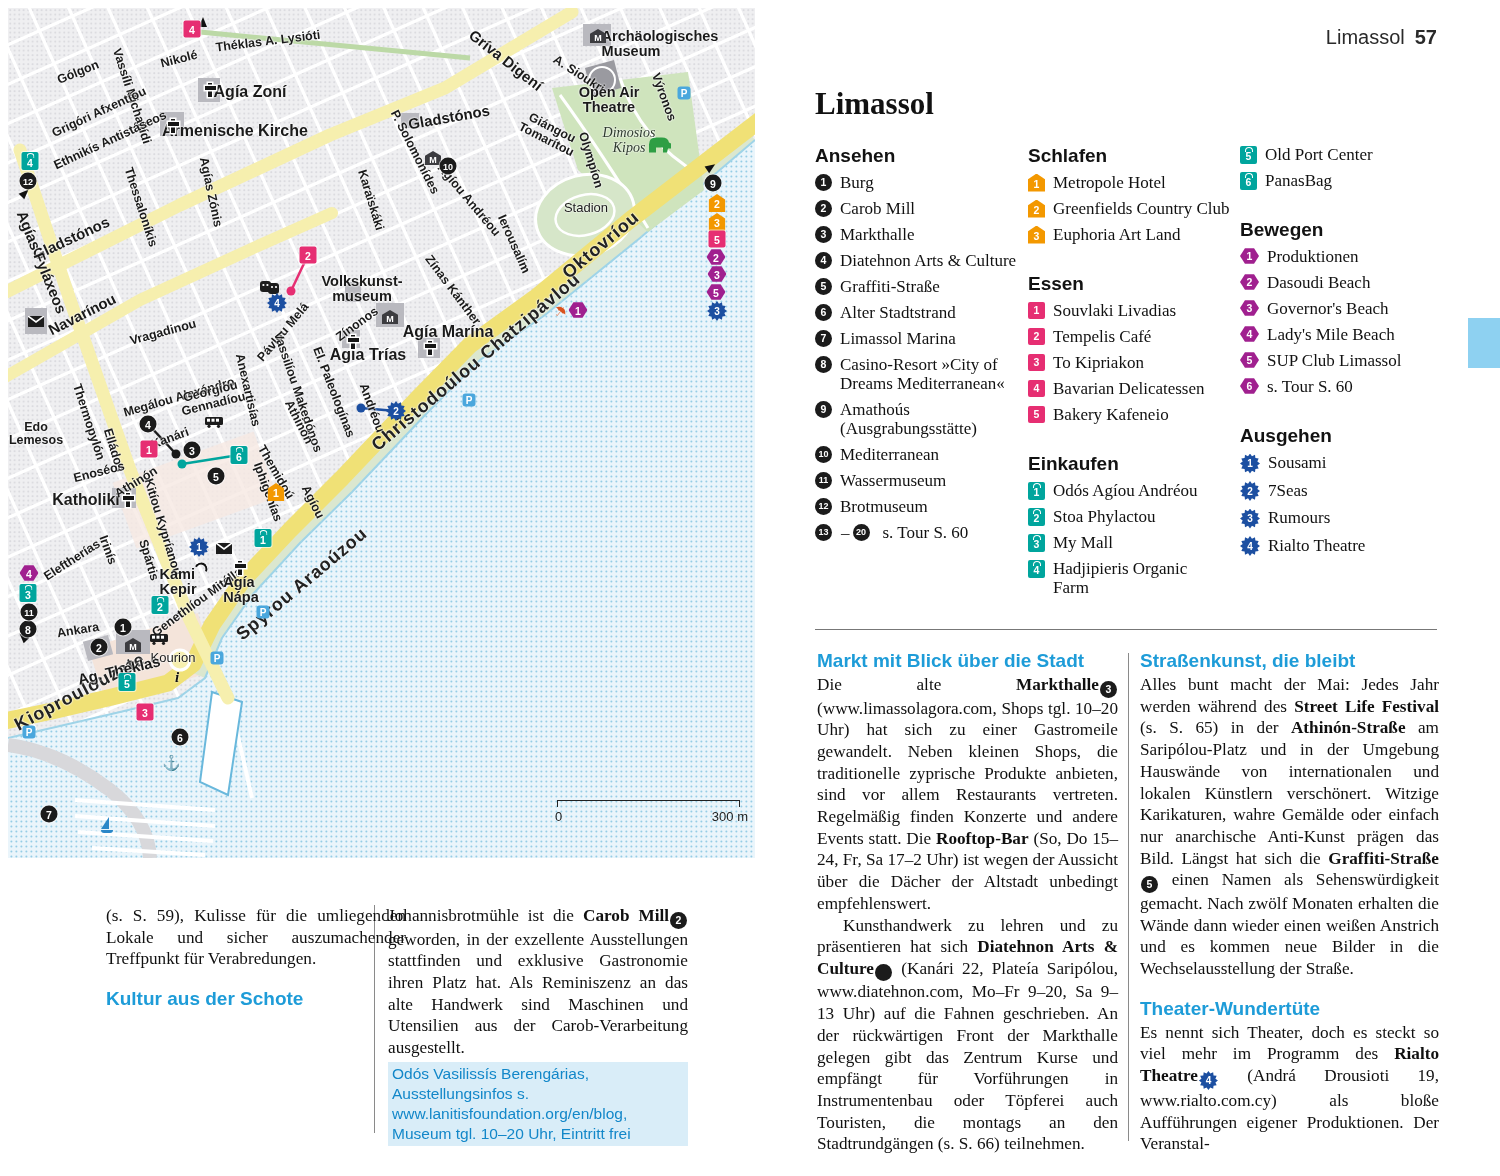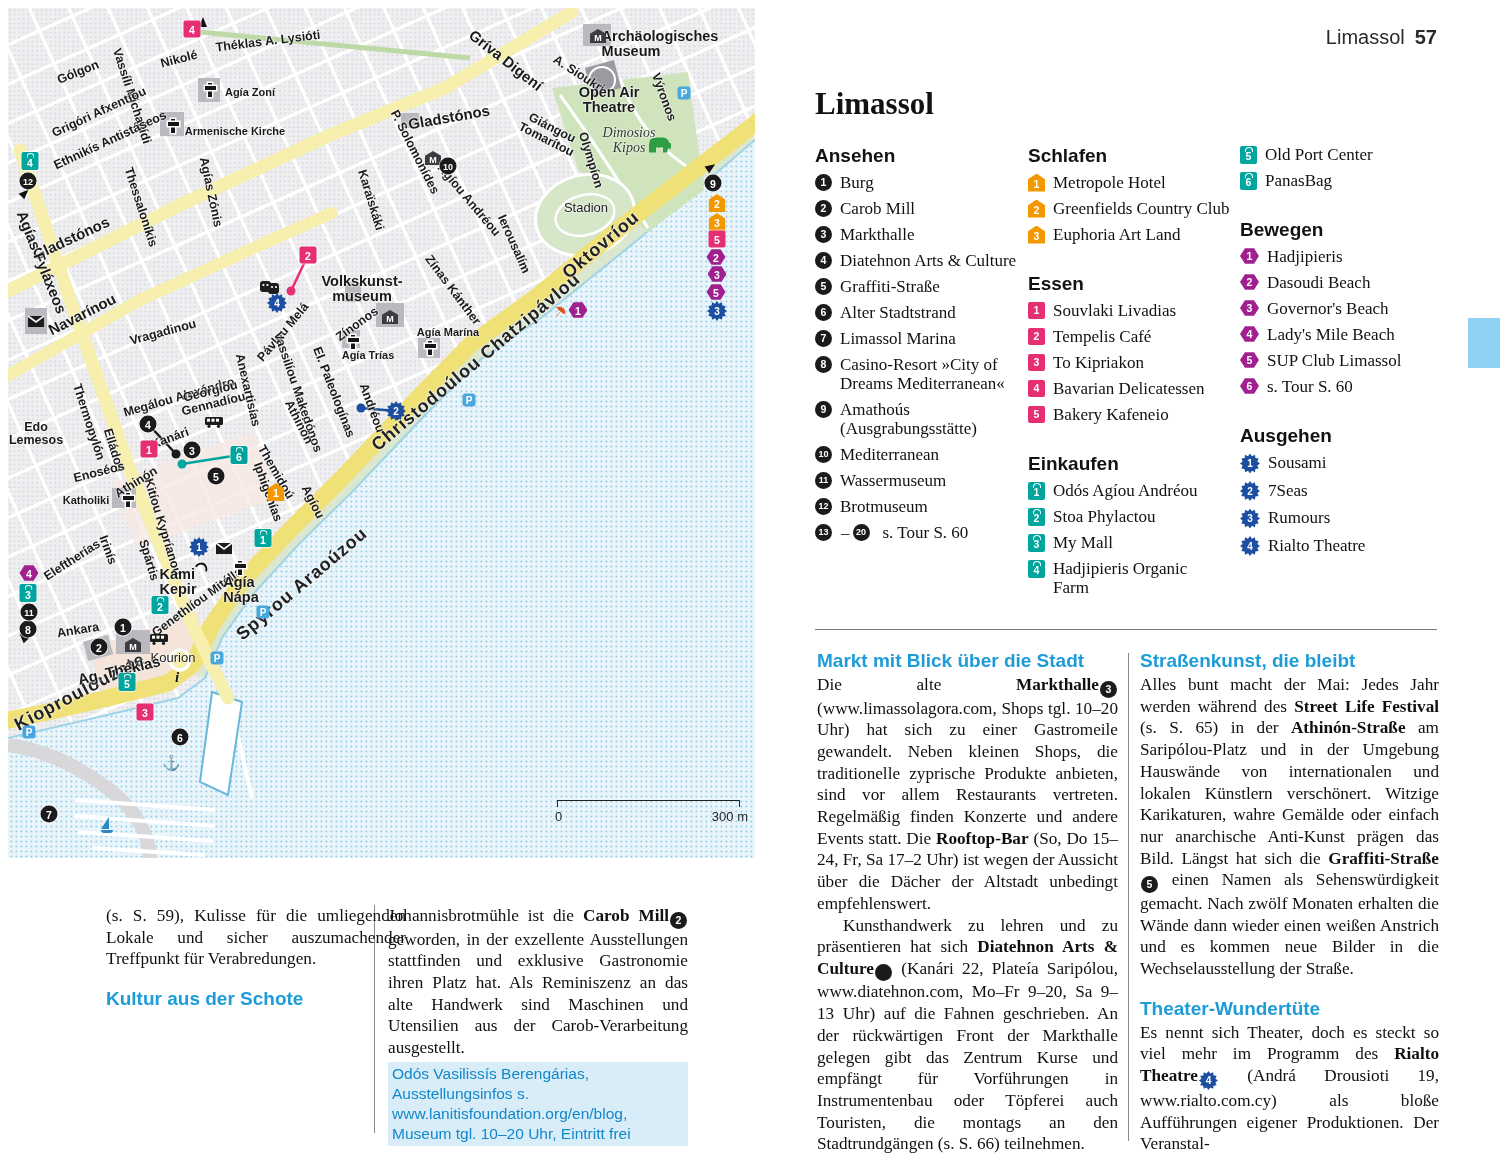--- a/index.html
+++ b/index.html
@@ -11,21 +11,21 @@
   #map-wrap{position:absolute;left:0;top:0;width:755px;height:866px;}
   #map-svg{position:absolute;left:0;top:0;}
   #map-labels,#map-icons,#map-markers{position:absolute;left:0;top:0;width:755px;height:866px;pointer-events:none;}
   .ml{position:absolute;font-family:"Liberation Sans",sans-serif;color:#1a1a1a;white-space:pre-line;
       text-shadow:0 0 2px #fff,0 0 2px #fff;transform-origin:center;}
   .ml-s {font-size:12.5px;font-weight:bold;}
   .ml-s2{font-size:12.5px;font-weight:bold;text-align:center;line-height:13px;}
   .ml-r {font-size:13px;}
   .ml-sl{font-size:15px;font-weight:bold;}
   .ml-xl{font-size:18px;font-weight:bold;letter-spacing:1px;color:#222;}
-  .ml-b {font-size:11px;font-weight:bold;}
+  .ml-b {font-size:16px;font-weight:bold;}
   .ml-b2{font-size:14.5px;font-weight:bold;text-align:center;line-height:15px;}
   .ml-b2l{font-size:14.5px;font-weight:bold;text-align:left;line-height:15px;}
   .ml-i2{font-size:14px;font-style:italic;font-family:"Liberation Serif",serif;text-align:center;line-height:15px;color:#2d3a2d;}
 
   
   .mk{display:inline-flex;align-items:center;justify-content:center;width:17px;height:17px;
       color:#fff;font:bold 10.5px "Liberation Sans",sans-serif;flex:none;}
   .mk-sight{background:#1b1b1b;border-radius:50%;}
   .mk-hotel{background:#f39800;clip-path:polygon(50% 0%,100% 32%,100% 100%,0% 100%,0% 32%);height:18px;padding-top:2px;box-sizing:border-box;}
   .mk-food{background:#e62e72;border-radius:2px;}
@@ -625,21 +625,21 @@
           <span class="mk mk-shop">5</span>
           <span class="lbl">Old Port Center</span>
         </div>
         <div class="diritem">
           <span class="mk mk-shop">6</span>
           <span class="lbl">PanasBag</span>
         </div>
         <h3 class="gap">Bewegen</h3>
         <div class="diritem">
           <span class="mk mk-move">1</span>
-          <span class="lbl">Hadjipieris</span>
+          <span class="lbl">Produktionen</span>
         </div>
         <div class="diritem">
           <span class="mk mk-move">2</span>
           <span class="lbl">Dasoudi Beach</span>
         </div>
         <div class="diritem">
           <span class="mk mk-move">3</span>
           <span class="lbl">Governor's Beach</span>
         </div>
         <div class="diritem">

